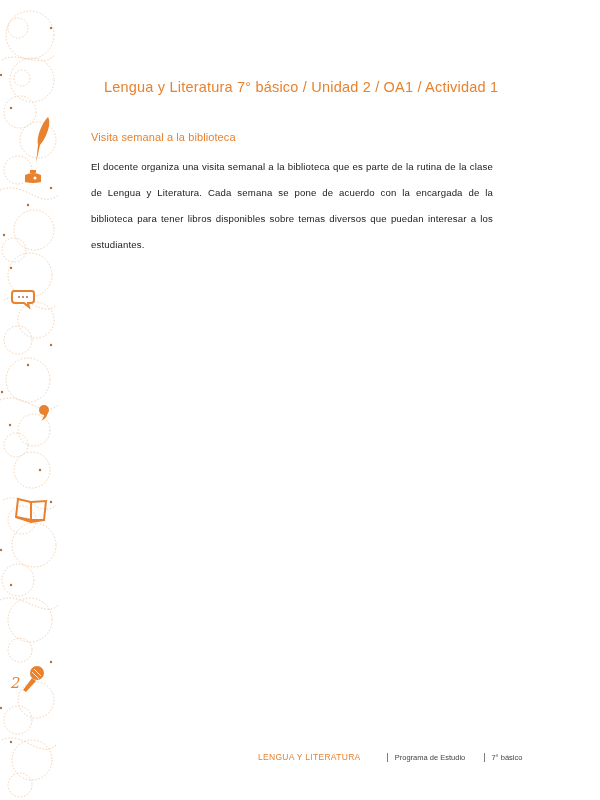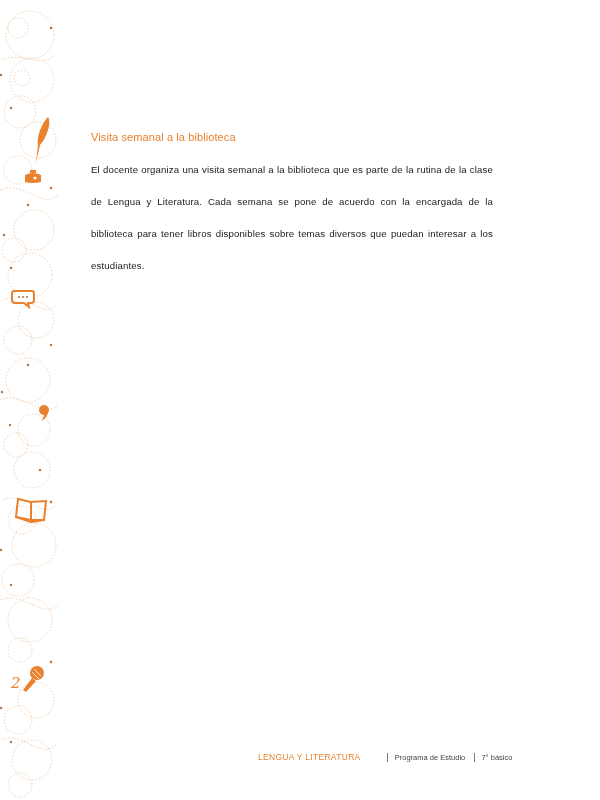--- a/index.html
+++ b/index.html
@@ -46,21 +46,21 @@
       color: #e8822e;
       letter-spacing: 0.1px;
       white-space: nowrap;
     }
     .body-text {
       position: absolute;
       left: 91px;
       top: 154px;
       width: 402px;
       font-size: 9.6px;
-      line-height: 32px;
+      line-height: 26px;
       color: #1a1a1a;
       text-align: justify;
       letter-spacing: 0.15px;
     }
     .footer {
       position: absolute;
       left: 258px;
       top: 752px;
       font-size: 8.5px;
       white-space: nowrap;
@@ -75,21 +75,21 @@
     }
     .footer .sep {
       color: #444;
       margin: 0 6px 0 0;
     }
     .footer .program,
     .footer .grade {
       color: #444;
       font-size: 7.5px;
     }
-    .footer .program { margin-right: 8px; }
+    .footer .program { margin-right: 18px; }
     .page-number {
       position: absolute;
       left: 11px;
       top: 674px;
       font-size: 15px;
       color: #e8822e;
       font-family: "DejaVu Serif", serif;
       font-style: italic;
     }
   </style>
@@ -187,20 +187,21 @@
     <svg style="left:20px;top:664px" width="26" height="30" viewBox="0 0 26 30">
       <circle cx="17" cy="9" r="7" fill="#e8822e"></circle>
       <path d="M12 14 L 3 26 L 6 28 L 16 17 Z" fill="#e8822e"></path>
       <path d="M14 5 L 21 12" stroke="#ffffff" stroke-width="0.8"></path>
       <path d="M12 8 L 19 15" stroke="#ffffff" stroke-width="0.8"></path>
     </svg>
   </div>
 
   <div class="page-number">2</div>
 
+  <div class="breadcrumb">Lengua y Literatura 7° básico / Unidad 2 / OA1 / Actividad 1</div>
 
   <div class="section-title">Visita semanal a la biblioteca</div>
 
   <p class="body-text" style="margin:0;">El docente organiza una visita semanal a la biblioteca que es parte de la rutina de la clase de Lengua y Literatura. Cada semana se pone de acuerdo con la encargada de la biblioteca para tener libros disponibles sobre temas diversos que puedan interesar a los estudiantes.</p>
 
   <div class="footer">
     <span class="subject">LENGUA Y LITERATURA</span>
     <span class="sep">|</span>
     <span class="program">Programa de Estudio</span>
     <span class="sep">|</span>

